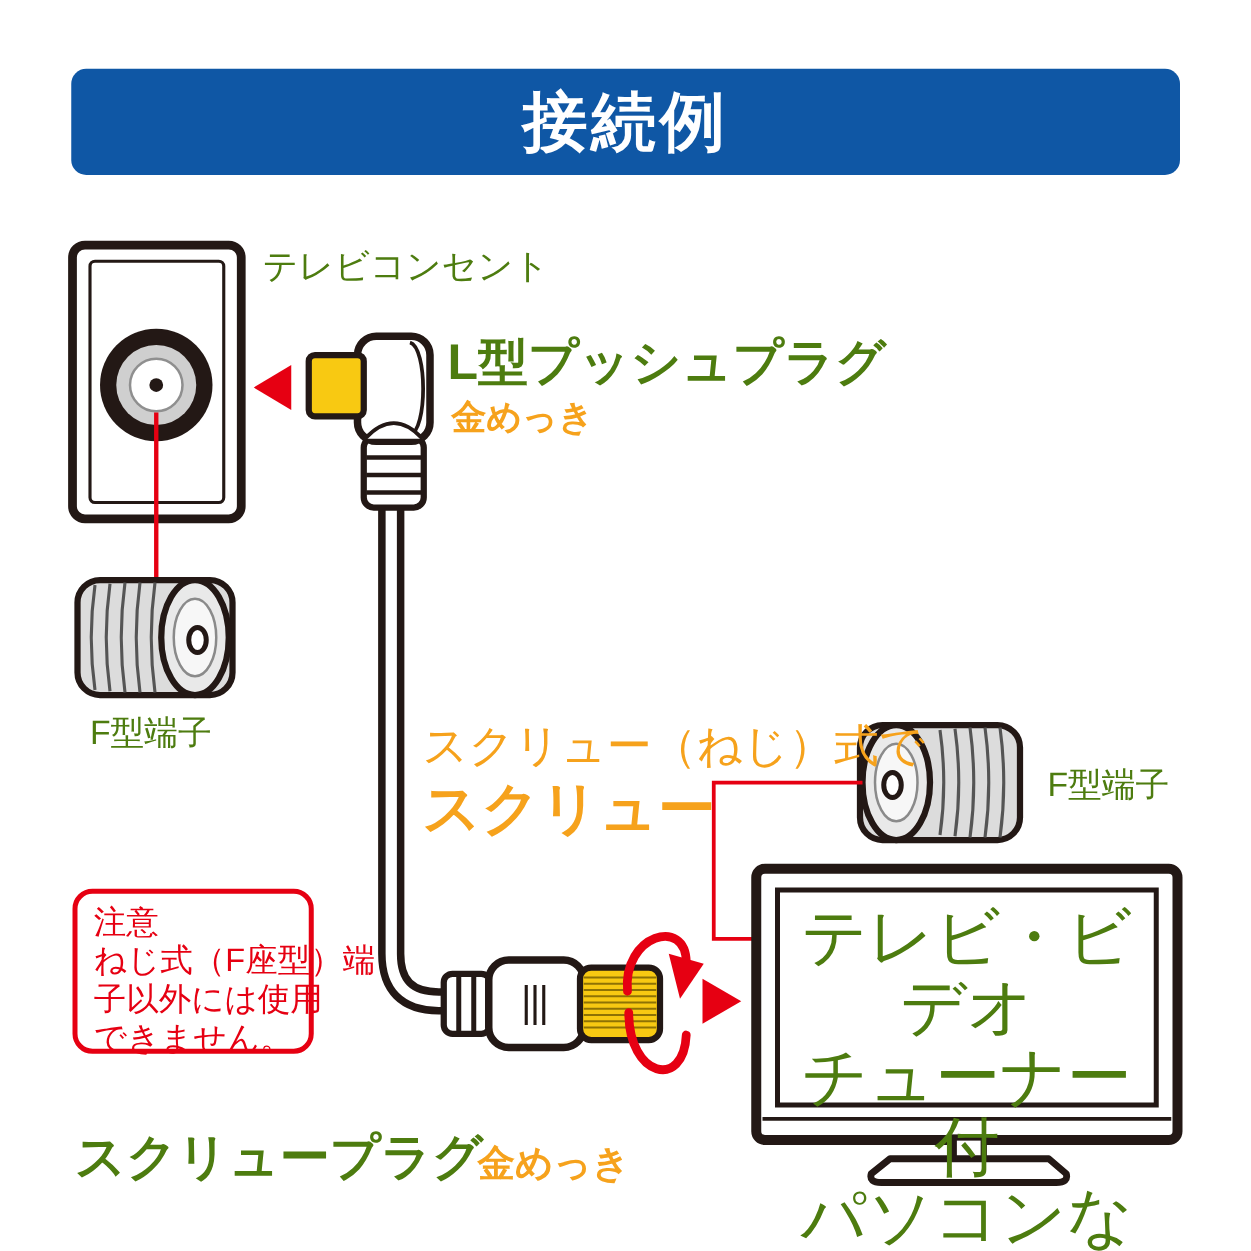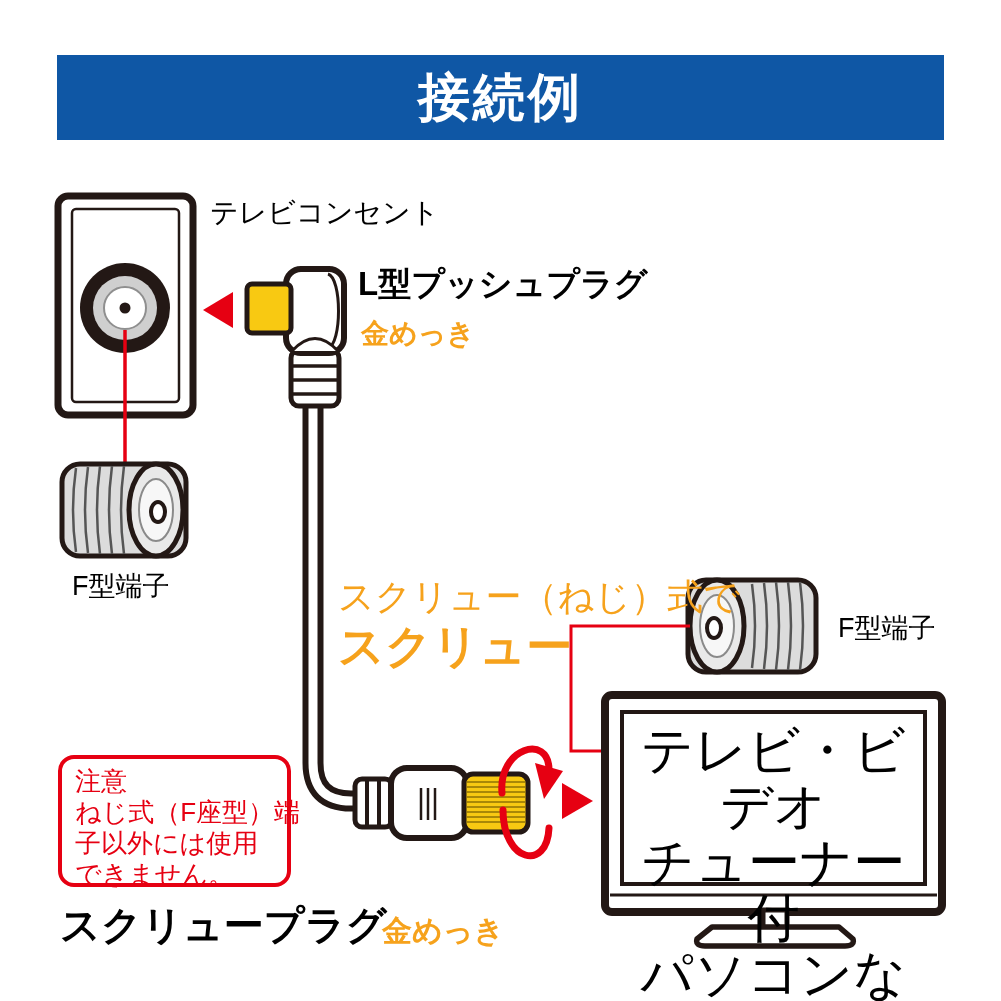--- a/index.html
+++ b/index.html
@@ -8,34 +8,35 @@
     font-family:"Liberation Sans","DejaVu Sans",sans-serif;
     overflow:hidden;
   }
   .abs{position:absolute;}
   #art{position:absolute;left:0;top:0;width:1001px;height:1001px;}
   .banner{
     left:57px;top:55px;width:887px;height:85px;background:#0F57A5;
     display:flex;align-items:center;justify-content:center;
     color:#ffffff;font-size:52px;font-weight:bold;letter-spacing:3px;
     z-index:2;
+    border-radius:12px;
   }
-  .ink{color:#000000;}
+  .ink{color:#4d7c0f;}
   .orange{color:#F6A21C;}
   .red{color:#E60012;}
   .lbl{z-index:2;white-space:nowrap;}
   .outlet-label{left:210px;top:194px;font-size:28px;}
-  .lplug-name{left:358px;top:262px;font-size:33px;font-weight:bold;}
+  .lplug-name{left:358px;top:262px;font-size:40px;font-weight:bold;}
   .lplug-plating{left:361px;top:315px;font-size:28px;font-weight:bold;}
   .fterm-left{left:72px;top:568px;font-size:27px;}
   .screw-note1{left:338px;top:573px;font-size:36px;font-weight:500;}
   .screw-note2{left:338px;top:616px;font-size:46px;font-weight:bold;}
   .fterm-right{left:838px;top:610px;font-size:27px;}
   .caution-box{
-    left:58px;top:755px;width:233px;height:132px;border:4px solid #E60012;
+    left:58px;top:711px;width:193px;height:132px;border:4px solid #E60012;
     border-radius:16px;box-sizing:border-box;padding:7px 0 0 13px;
     font-size:26px;line-height:31px;font-weight:500;z-index:2;
   }
   .caution-box div{white-space:nowrap;}
   .screwplug-name{left:60px;top:898px;font-size:40px;font-weight:bold;}
   .screwplug-plating{left:382px;top:911px;font-size:30px;font-weight:bold;}
   .tv-text{
     left:622px;top:722px;width:303px;text-align:center;
     font-size:52px;line-height:56px;font-weight:500;z-index:2;
   }

